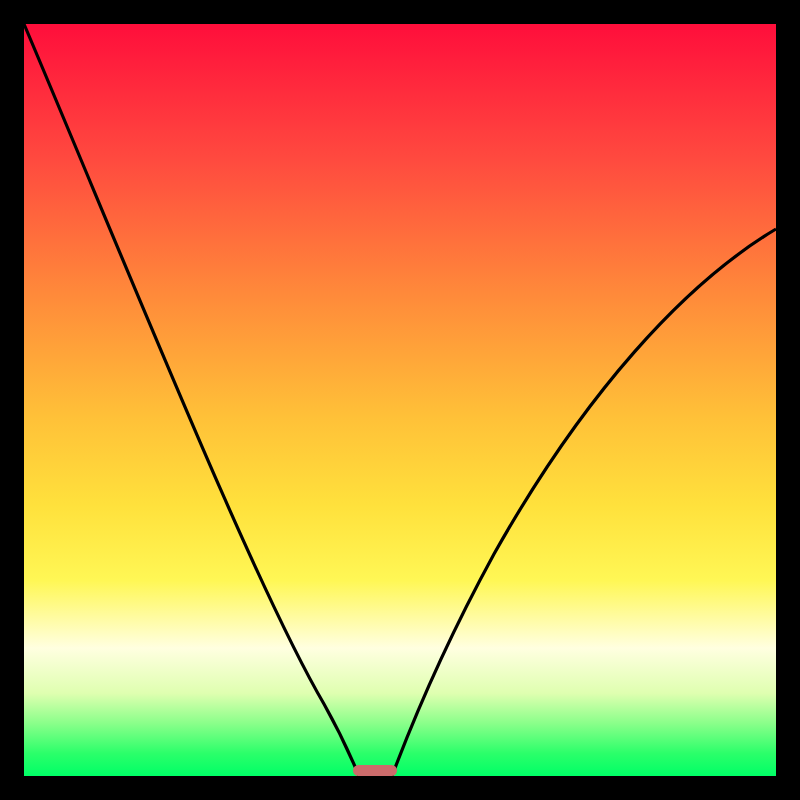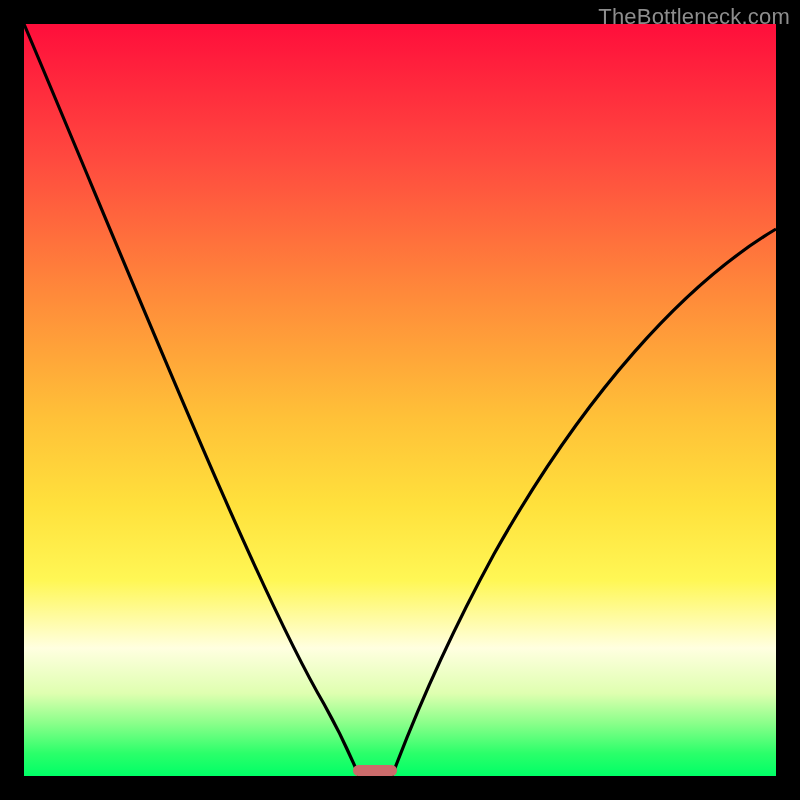--- a/index.html
+++ b/index.html
@@ -71,14 +71,13 @@
                C 110 260, 230 560, 300 680
                C 318 712, 330 740, 335 752" fill="none" stroke="#000" stroke-width="3.2"></path>
       <path d="M 368 752
                C 380 720, 410 640, 470 530
                C 560 370, 660 260, 752 205" fill="none" stroke="#000" stroke-width="3.2"></path>
     </svg>
 
     <div class="marker" style="left:43.8%; width:5.8%; bottom:0; height:11px;"></div>
   </div>
 
-  <div class="watermark">TheBottleneck.com</div>
 </div>
 
 </body></html>

